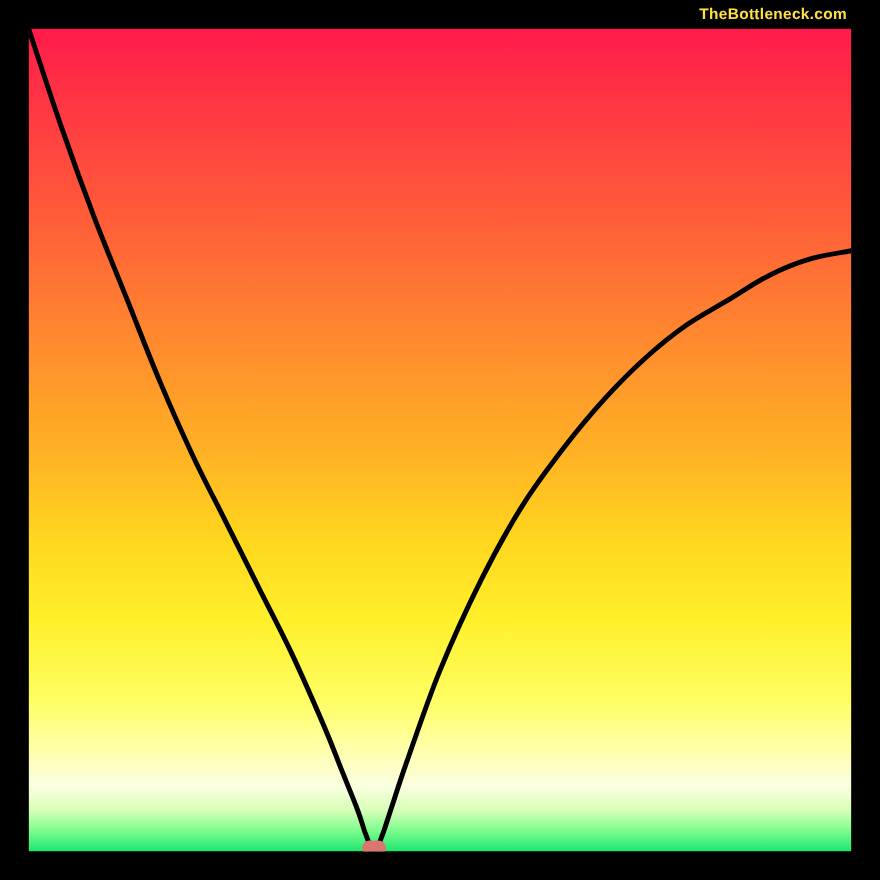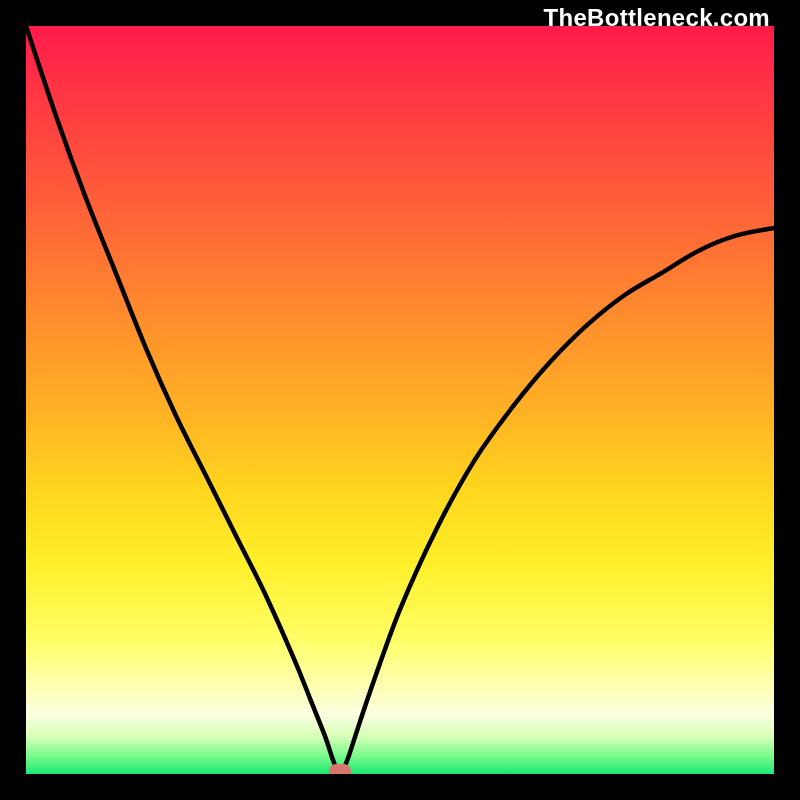--- a/index.html
+++ b/index.html
@@ -47,23 +47,23 @@
       #d7ffb8 95%,
       #7cfc8c 97.5%,
       #1de673 100%
     );
   }
   .watermark {
     position: absolute;
     top: 4px;
     right: 30px;
     font-family: Arial, Helvetica, sans-serif;
-    font-size: 24px;
+    font-size: 14px;
     font-weight: 600;
-    color: #ffffff;
+    color: #fde047;
     letter-spacing: 0.3px;
     user-select: none;
   }
   svg.curve {
     position: absolute;
     left: 0;
     top: 0;
     width: 100%;
     height: 100%;
   }

